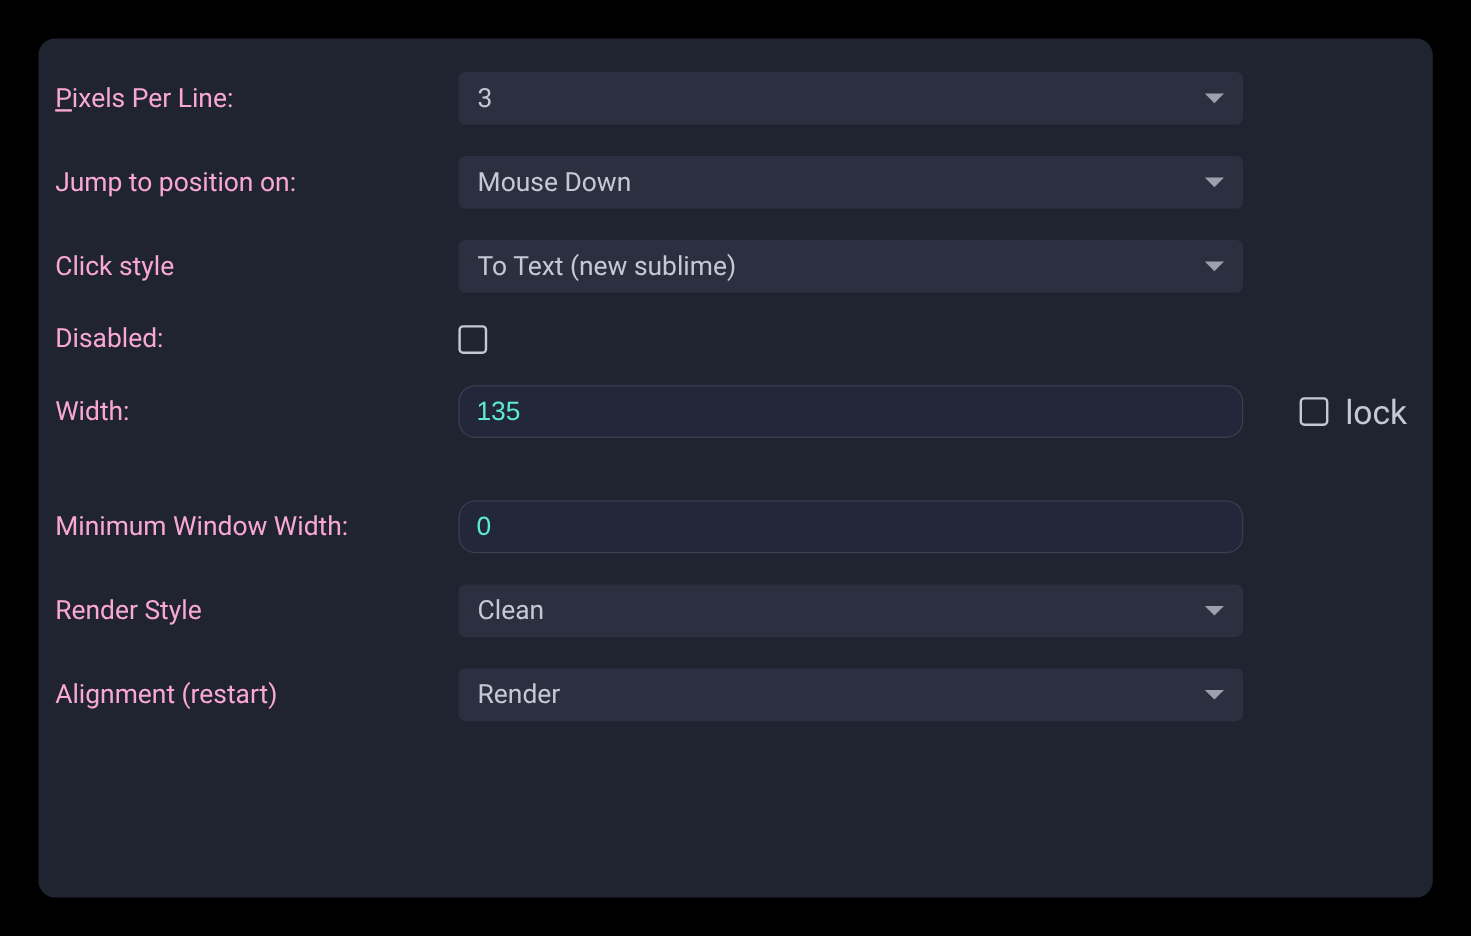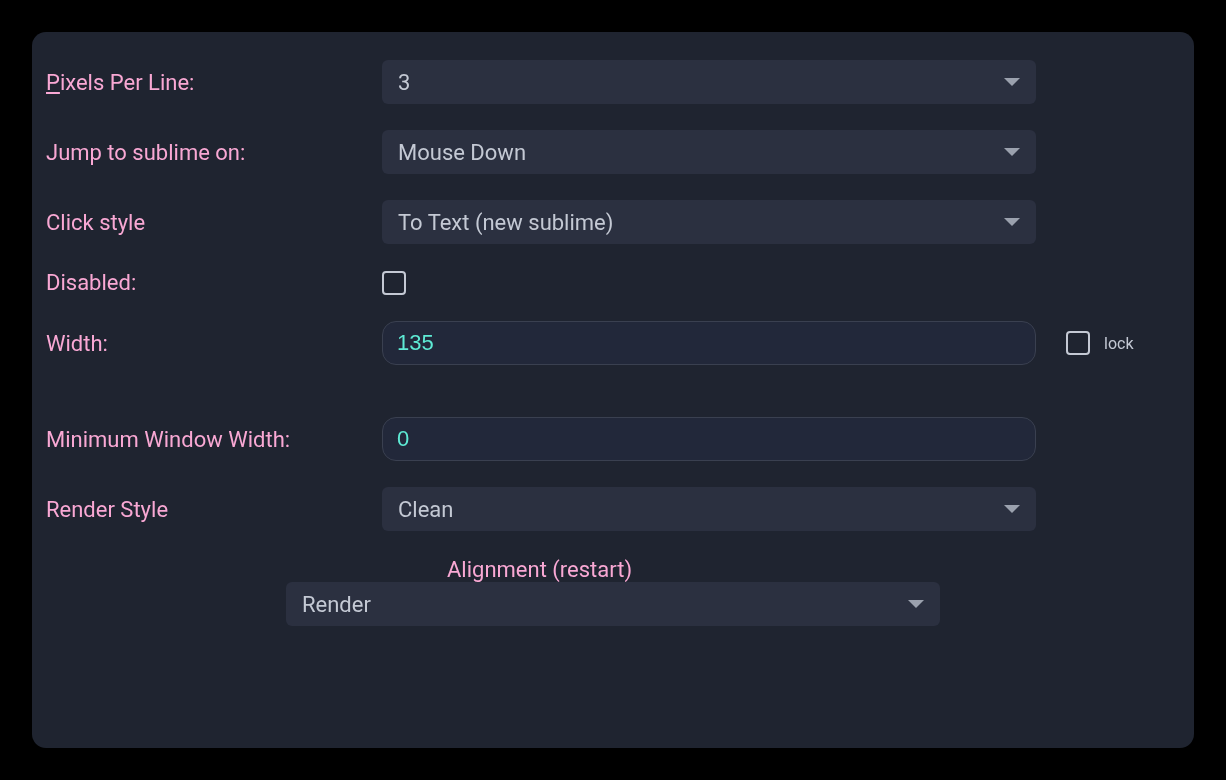--- a/index.html
+++ b/index.html
@@ -16,21 +16,21 @@
     padding: 28px 10px 28px 10px;
     width: 100%;
     height: 100%;
   }
   .row {
     display: flex;
     align-items: center;
     margin-bottom: 26px;
     padding: 0 0 0 0;
   }
-  .row:last-child { margin-bottom: 0; flex-direction: column; }
+  .row:last-child { margin-bottom: 0; }
   .label {
     color: #f9a8d4;
     font-size: 22px;
     width: 340px;
     padding-left: 4px;
     flex-shrink: 0;
   }
   .label .accel {
     text-decoration: underline;
   }
@@ -79,40 +79,41 @@
     border-radius: 4px;
     background: transparent;
     cursor: pointer;
     flex-shrink: 0;
   }
   .lock-group {
     display: flex;
     align-items: center;
     gap: 14px;
     color: #c4c9d4;
-    font-size: 16px;
+    font-size: 28px;
+    margin-left: 17px;
   }
 </style>
 </head>
 <body>
 
 <div class="panel">
 
   <div class="row">
     <div class="label"><span class="accel">P</span><span>ixels Per Line:</span></div>
     <div class="control-area">
       <div class="select">
         <span>3</span>
         <span class="chevron"></span>
       </div>
     </div>
   </div>
 
   <div class="row">
-    <div class="label">Jump to sublime on:</div>
+    <div class="label">Jump to position on:</div>
     <div class="control-area">
       <div class="select">
         <span>Mouse Down</span>
         <span class="chevron"></span>
       </div>
     </div>
   </div>
 
   <div class="row">
     <div class="label">Click style</div>

